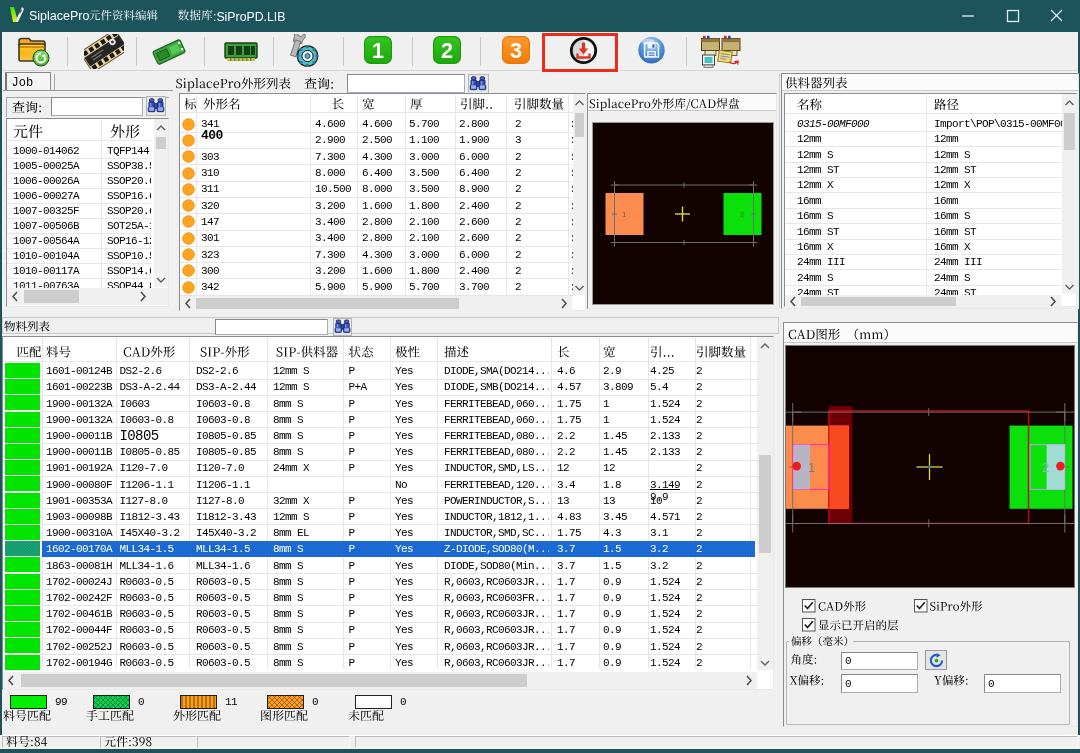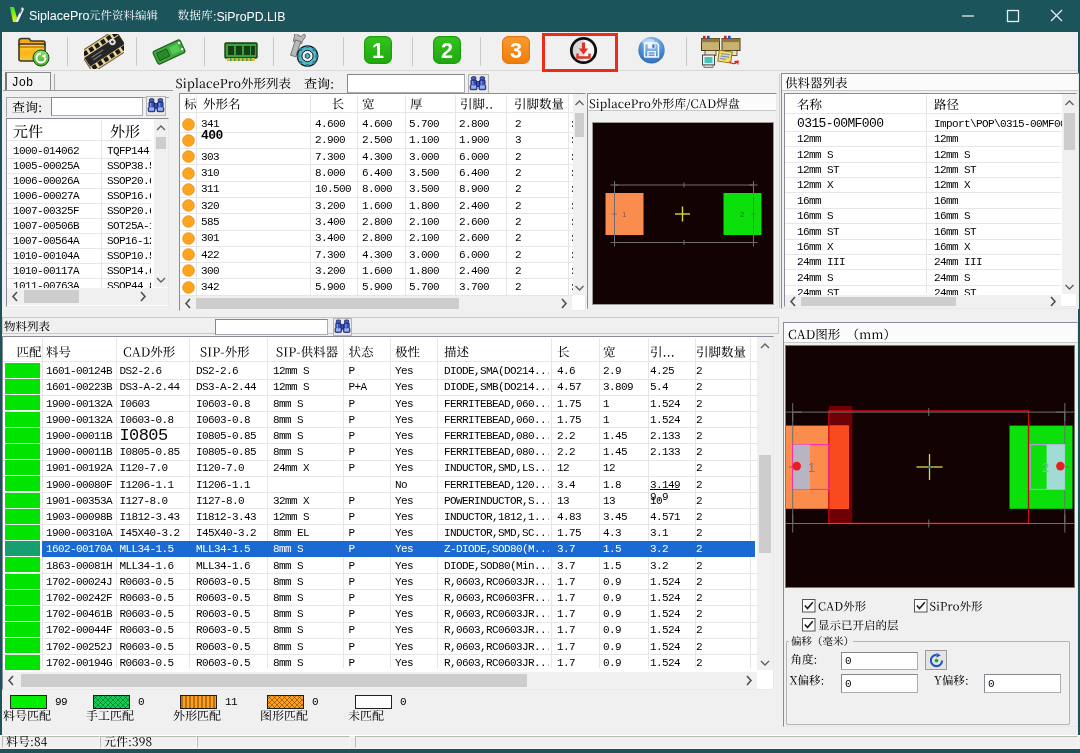--- a/index.html
+++ b/index.html
@@ -400,21 +400,21 @@
     <span class="abs mono" style="left:362px;top:198.6px;font-size:11px;letter-spacing:-0.6px;color:#000;">1.600</span>
     <span class="abs mono" style="left:409px;top:198.6px;font-size:11px;letter-spacing:-0.6px;color:#000;">1.800</span>
     <span class="abs mono" style="left:459px;top:198.6px;font-size:11px;letter-spacing:-0.6px;color:#000;">2.400</span>
     <span class="abs mono" style="left:515px;top:198.6px;font-size:11px;letter-spacing:-0.6px;color:#000;">2</span>
     <span class="abs mono" style="left:569.5px;top:198.6px;font-size:11px;letter-spacing:-0.6px;color:#000;width:4px;overflow:hidden;">:</span>
     <div class="hline" style="left:180px;top:213.2px;width:393px"></div>
     <svg class="abs" style="left:182px;top:215.4px" width="13" height="13">
       <circle cx="6.5" cy="6.5" r="5.8" fill="#ffa41f"></circle>
       <circle cx="6.5" cy="6.5" r="5.8" fill="none" stroke="#e88a00" stroke-width="0.8"></circle>
     </svg>
-    <span class="abs mono" style="left:201px;top:214.9px;font-size:11px;letter-spacing:-0.6px;color:#000;">585</span>
+    <span class="abs mono" style="left:201px;top:214.9px;font-size:11px;letter-spacing:-0.6px;color:#000;">147</span>
     <span class="abs mono" style="left:315px;top:214.9px;font-size:11px;letter-spacing:-0.6px;color:#000;">3.400</span>
     <span class="abs mono" style="left:362px;top:214.9px;font-size:11px;letter-spacing:-0.6px;color:#000;">2.800</span>
     <span class="abs mono" style="left:409px;top:214.9px;font-size:11px;letter-spacing:-0.6px;color:#000;">2.100</span>
     <span class="abs mono" style="left:459px;top:214.9px;font-size:11px;letter-spacing:-0.6px;color:#000;">2.600</span>
     <span class="abs mono" style="left:515px;top:214.9px;font-size:11px;letter-spacing:-0.6px;color:#000;">2</span>
     <span class="abs mono" style="left:569.5px;top:214.9px;font-size:11px;letter-spacing:-0.6px;color:#000;width:4px;overflow:hidden;">:</span>
     <div class="hline" style="left:180px;top:229.5px;width:393px"></div>
     <svg class="abs" style="left:182px;top:231.7px" width="13" height="13">
       <circle cx="6.5" cy="6.5" r="5.8" fill="#ffa41f"></circle>
       <circle cx="6.5" cy="6.5" r="5.8" fill="none" stroke="#e88a00" stroke-width="0.8"></circle>
@@ -424,21 +424,21 @@
     <span class="abs mono" style="left:362px;top:231.2px;font-size:11px;letter-spacing:-0.6px;color:#000;">2.800</span>
     <span class="abs mono" style="left:409px;top:231.2px;font-size:11px;letter-spacing:-0.6px;color:#000;">2.100</span>
     <span class="abs mono" style="left:459px;top:231.2px;font-size:11px;letter-spacing:-0.6px;color:#000;">2.600</span>
     <span class="abs mono" style="left:515px;top:231.2px;font-size:11px;letter-spacing:-0.6px;color:#000;">2</span>
     <span class="abs mono" style="left:569.5px;top:231.2px;font-size:11px;letter-spacing:-0.6px;color:#000;width:4px;overflow:hidden;">:</span>
     <div class="hline" style="left:180px;top:245.8px;width:393px"></div>
     <svg class="abs" style="left:182px;top:248px" width="13" height="13">
       <circle cx="6.5" cy="6.5" r="5.8" fill="#ffa41f"></circle>
       <circle cx="6.5" cy="6.5" r="5.8" fill="none" stroke="#e88a00" stroke-width="0.8"></circle>
     </svg>
-    <span class="abs mono" style="left:201px;top:247.5px;font-size:11px;letter-spacing:-0.6px;color:#000;">422</span>
+    <span class="abs mono" style="left:201px;top:247.5px;font-size:11px;letter-spacing:-0.6px;color:#000;">323</span>
     <span class="abs mono" style="left:315px;top:247.5px;font-size:11px;letter-spacing:-0.6px;color:#000;">7.300</span>
     <span class="abs mono" style="left:362px;top:247.5px;font-size:11px;letter-spacing:-0.6px;color:#000;">4.300</span>
     <span class="abs mono" style="left:409px;top:247.5px;font-size:11px;letter-spacing:-0.6px;color:#000;">3.000</span>
     <span class="abs mono" style="left:459px;top:247.5px;font-size:11px;letter-spacing:-0.6px;color:#000;">6.000</span>
     <span class="abs mono" style="left:515px;top:247.5px;font-size:11px;letter-spacing:-0.6px;color:#000;">2</span>
     <span class="abs mono" style="left:569.5px;top:247.5px;font-size:11px;letter-spacing:-0.6px;color:#000;width:4px;overflow:hidden;">:</span>
     <div class="hline" style="left:180px;top:262.1px;width:393px"></div>
     <svg class="abs" style="left:182px;top:264.3px" width="13" height="13">
       <circle cx="6.5" cy="6.5" r="5.8" fill="#ffa41f"></circle>
       <circle cx="6.5" cy="6.5" r="5.8" fill="none" stroke="#e88a00" stroke-width="0.8"></circle>
@@ -506,21 +506,21 @@
 <line x1="82" y1="91" x2="97" y2="91"></line>
         <line x1="89.5" y1="83.5" x2="89.5" y2="98.5"></line>
 </g>
     </svg>
     <div class="abs" style="left:779px;top:74px;width:1px;height:234px;background:#cfcfcf"></div>
     <div class="abs panelb" style="left:781px;top:73px;width:298px;height:236px;background:#f0f0f0"></div>
     <div class="abs" style="left:782px;top:74px;width:296px;height:17px;background:#fbfbfb;border-bottom:1px solid #c9c9c9"></div>
     <div class="abs sunk" style="left:784px;top:93px;width:293px;height:214px"></div>
     <div class="vline" style="left:926px;top:95px;height:199px"></div>
     <div class="hline" style="left:785px;top:113px;width:276px"></div>
-    <span class="abs mono" style="left:797px;top:116.7px;font-size:13px;letter-spacing:-0.6px;color:#000;">0315-00MF000</span>
+    <span class="abs mono" style="left:797px;top:116.7px;font-size:11px;letter-spacing:-0.6px;color:#000;font-style:italic;">0315-00MF000</span>
     <span class="abs mono" style="left:934px;top:116.7px;font-size:11px;letter-spacing:-0.6px;color:#000;width:128px;overflow:hidden;">Import\POP\0315-00MF00</span>
     <div class="hline" style="left:785px;top:130.8px;width:276px"></div>
     <span class="abs mono" style="left:797px;top:132.1px;font-size:11px;letter-spacing:-0.6px;color:#000;">12mm</span>
     <span class="abs mono" style="left:934px;top:132.1px;font-size:11px;letter-spacing:-0.6px;color:#000;width:128px;overflow:hidden;">12mm</span>
     <div class="hline" style="left:785px;top:146.2px;width:276px"></div>
     <span class="abs mono" style="left:797px;top:147.5px;font-size:11px;letter-spacing:-0.6px;color:#000;">12mm S</span>
     <span class="abs mono" style="left:934px;top:147.5px;font-size:11px;letter-spacing:-0.6px;color:#000;width:128px;overflow:hidden;">12mm S</span>
     <div class="hline" style="left:785px;top:161.6px;width:276px"></div>
     <span class="abs mono" style="left:797px;top:162.9px;font-size:11px;letter-spacing:-0.6px;color:#000;">12mm ST</span>
     <span class="abs mono" style="left:934px;top:162.9px;font-size:11px;letter-spacing:-0.6px;color:#000;width:128px;overflow:hidden;">12mm ST</span>
@@ -641,21 +641,21 @@
     <span class="abs mono" style="left:348.5px;top:412.7px;font-size:11px;letter-spacing:-0.6px;color:#000;">P</span>
     <span class="abs mono" style="left:395px;top:412.7px;font-size:11px;letter-spacing:-0.6px;color:#000;">Yes</span>
     <span class="abs mono" style="left:444px;top:412.7px;font-size:11px;letter-spacing:-0.6px;color:#000;width:105px;overflow:hidden;">FERRITEBEAD,060...</span>
     <span class="abs mono" style="left:557px;top:412.7px;font-size:11px;letter-spacing:-0.6px;color:#000;">1.75</span>
     <span class="abs mono" style="left:603px;top:412.7px;font-size:11px;letter-spacing:-0.6px;color:#000;">1</span>
     <span class="abs mono" style="left:650px;top:412.7px;font-size:11px;letter-spacing:-0.6px;color:#000;">1.524</span>
     <span class="abs mono" style="left:696px;top:412.7px;font-size:11px;letter-spacing:-0.6px;color:#000;">2</span>
     <div class="hline" style="left:3px;top:427.2px;width:754px"></div>
     <div class="abs" style="left:5px;top:427.8px;width:34.5px;height:15px;background:#00e400"></div>
     <span class="abs mono" style="left:46px;top:428.9px;font-size:11px;letter-spacing:-0.6px;color:#000;">1900-00011B</span>
-    <span class="abs mono" style="left:119.5px;top:428.9px;font-size:17px;letter-spacing:-0.6px;color:#000;">I0805</span>
+    <span class="abs mono" style="left:119.5px;top:428.9px;font-size:14px;letter-spacing:-0.6px;color:#000;">I0805</span>
     <span class="abs mono" style="left:196px;top:428.9px;font-size:11px;letter-spacing:-0.6px;color:#000;">I0805-0.85</span>
     <span class="abs mono" style="left:273px;top:428.9px;font-size:11px;letter-spacing:-0.6px;color:#000;">8mm S</span>
     <span class="abs mono" style="left:348.5px;top:428.9px;font-size:11px;letter-spacing:-0.6px;color:#000;">P</span>
     <span class="abs mono" style="left:395px;top:428.9px;font-size:11px;letter-spacing:-0.6px;color:#000;">Yes</span>
     <span class="abs mono" style="left:444px;top:428.9px;font-size:11px;letter-spacing:-0.6px;color:#000;width:105px;overflow:hidden;">FERRITEBEAD,080...</span>
     <span class="abs mono" style="left:557px;top:428.9px;font-size:11px;letter-spacing:-0.6px;color:#000;">2.2</span>
     <span class="abs mono" style="left:603px;top:428.9px;font-size:11px;letter-spacing:-0.6px;color:#000;">1.45</span>
     <span class="abs mono" style="left:650px;top:428.9px;font-size:11px;letter-spacing:-0.6px;color:#000;">2.133</span>
     <span class="abs mono" style="left:696px;top:428.9px;font-size:11px;letter-spacing:-0.6px;color:#000;">2</span>
     <div class="hline" style="left:3px;top:443.4px;width:754px"></div>

